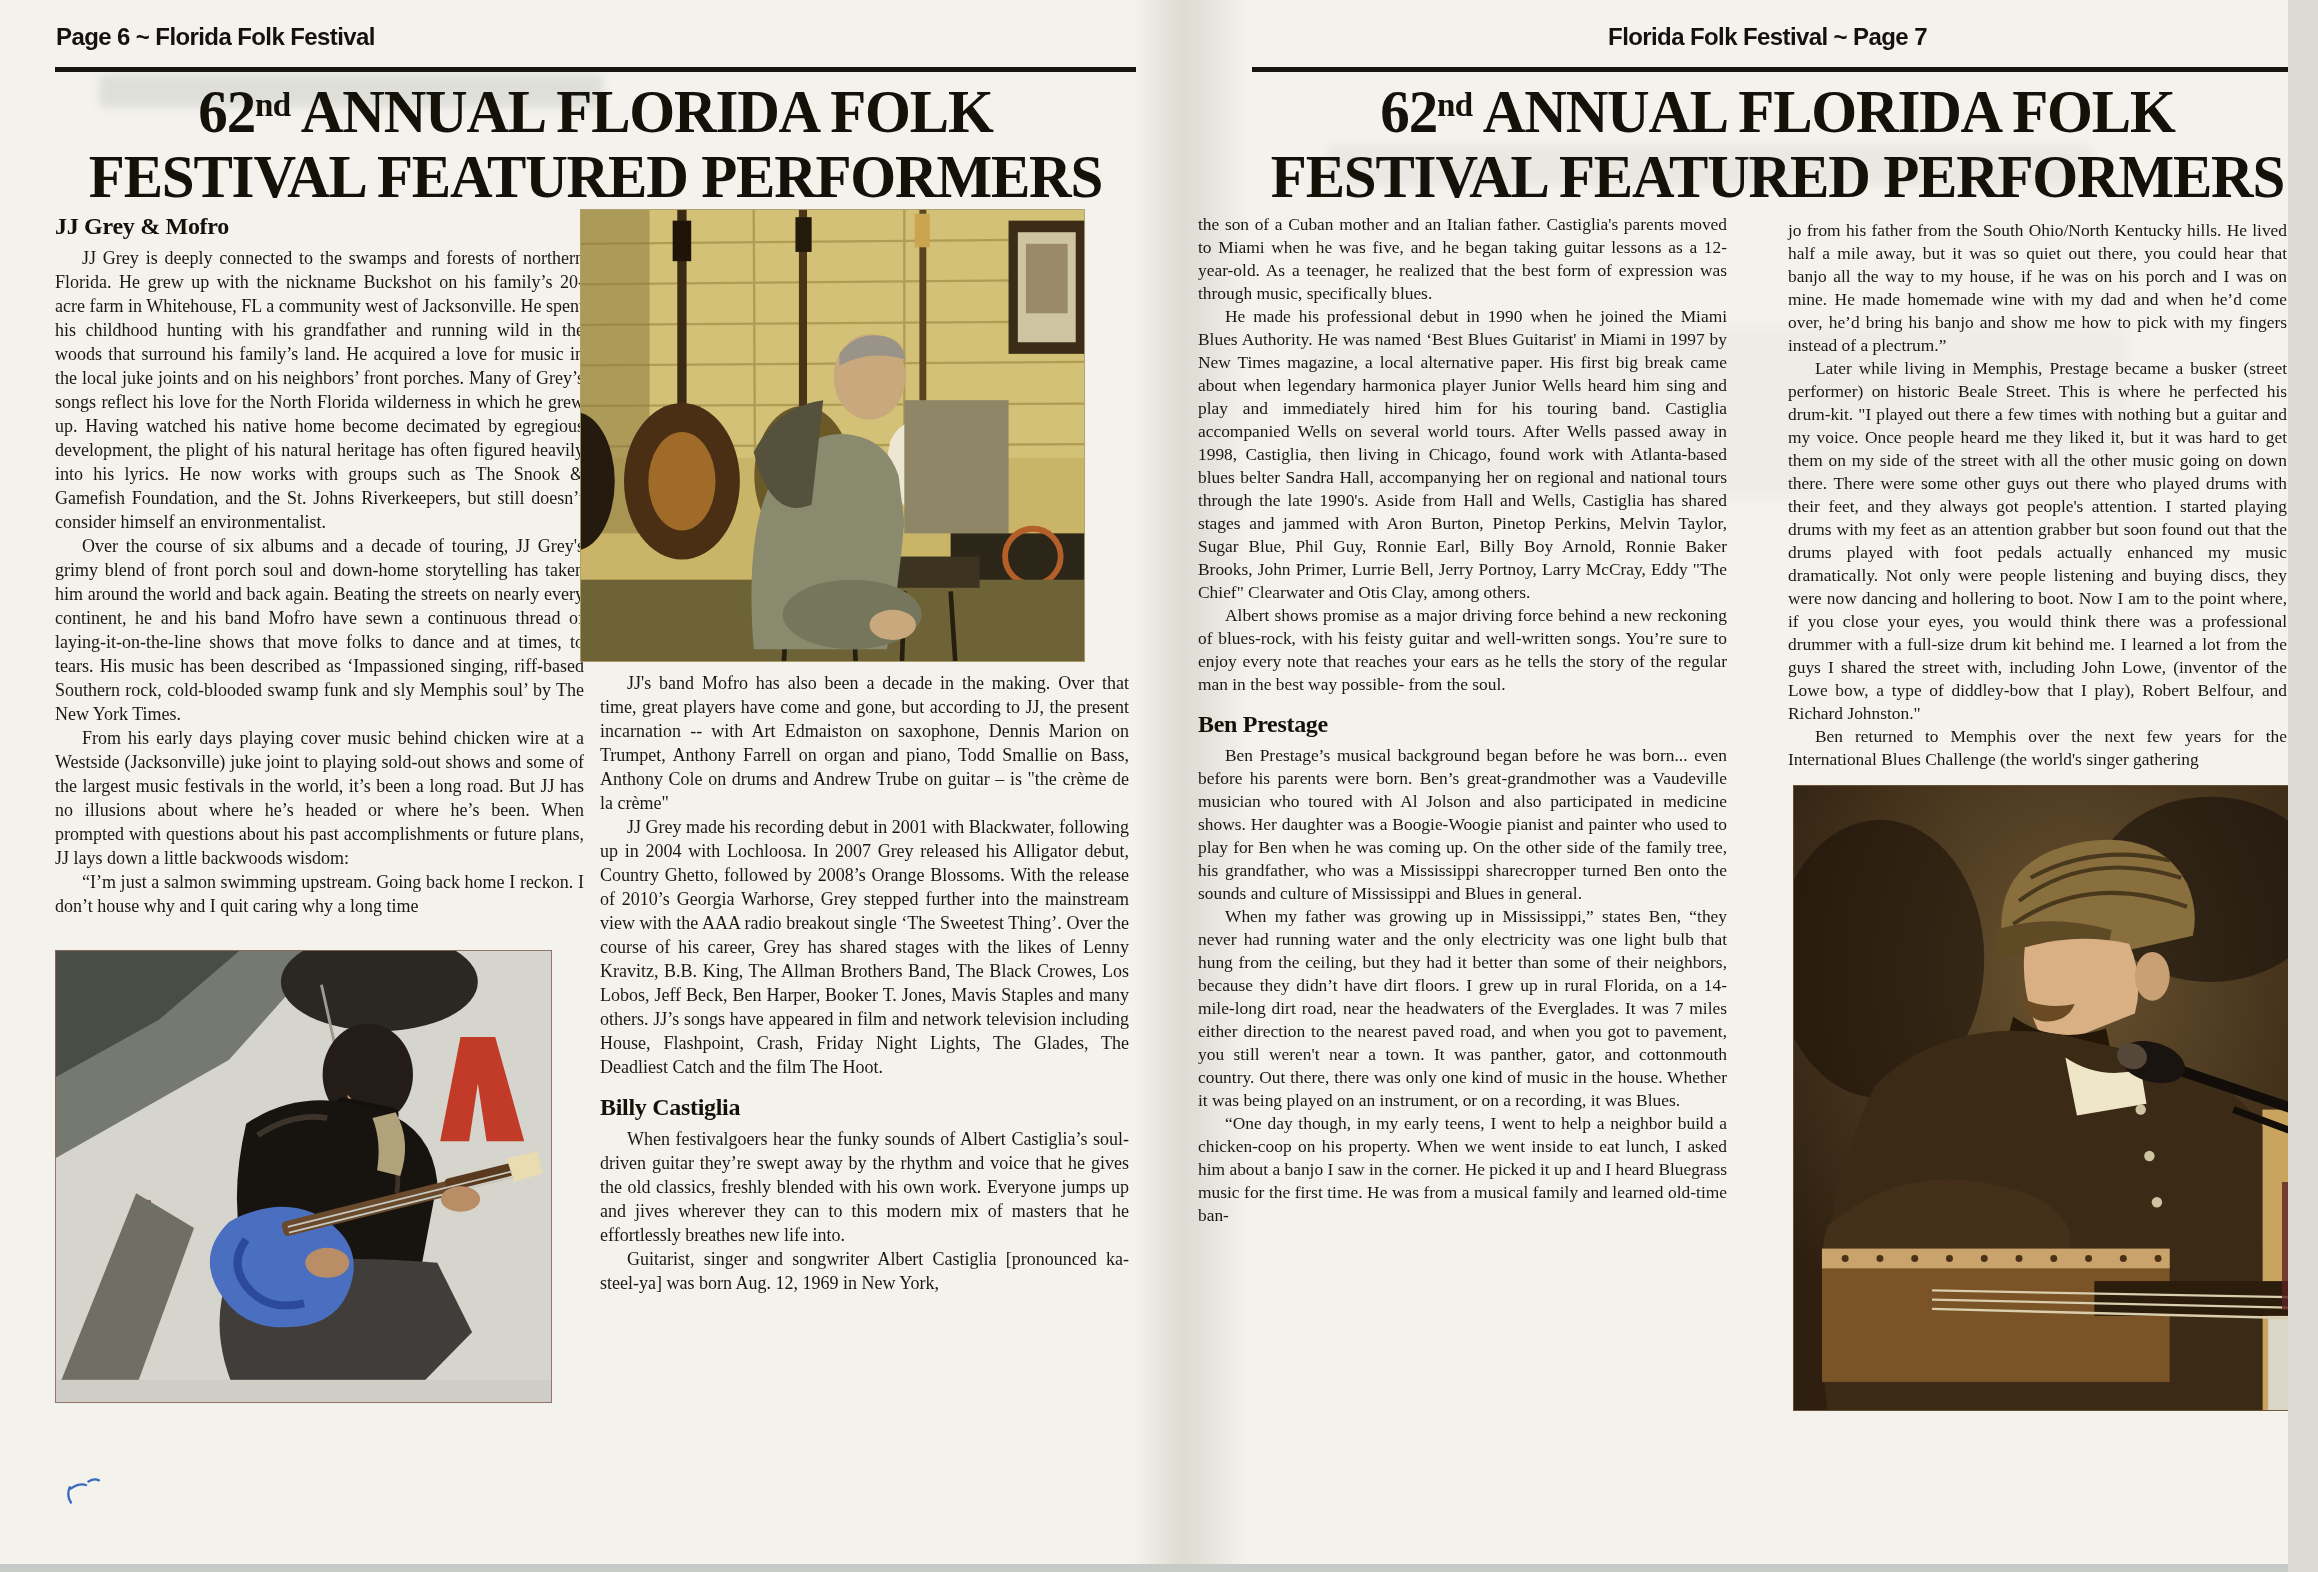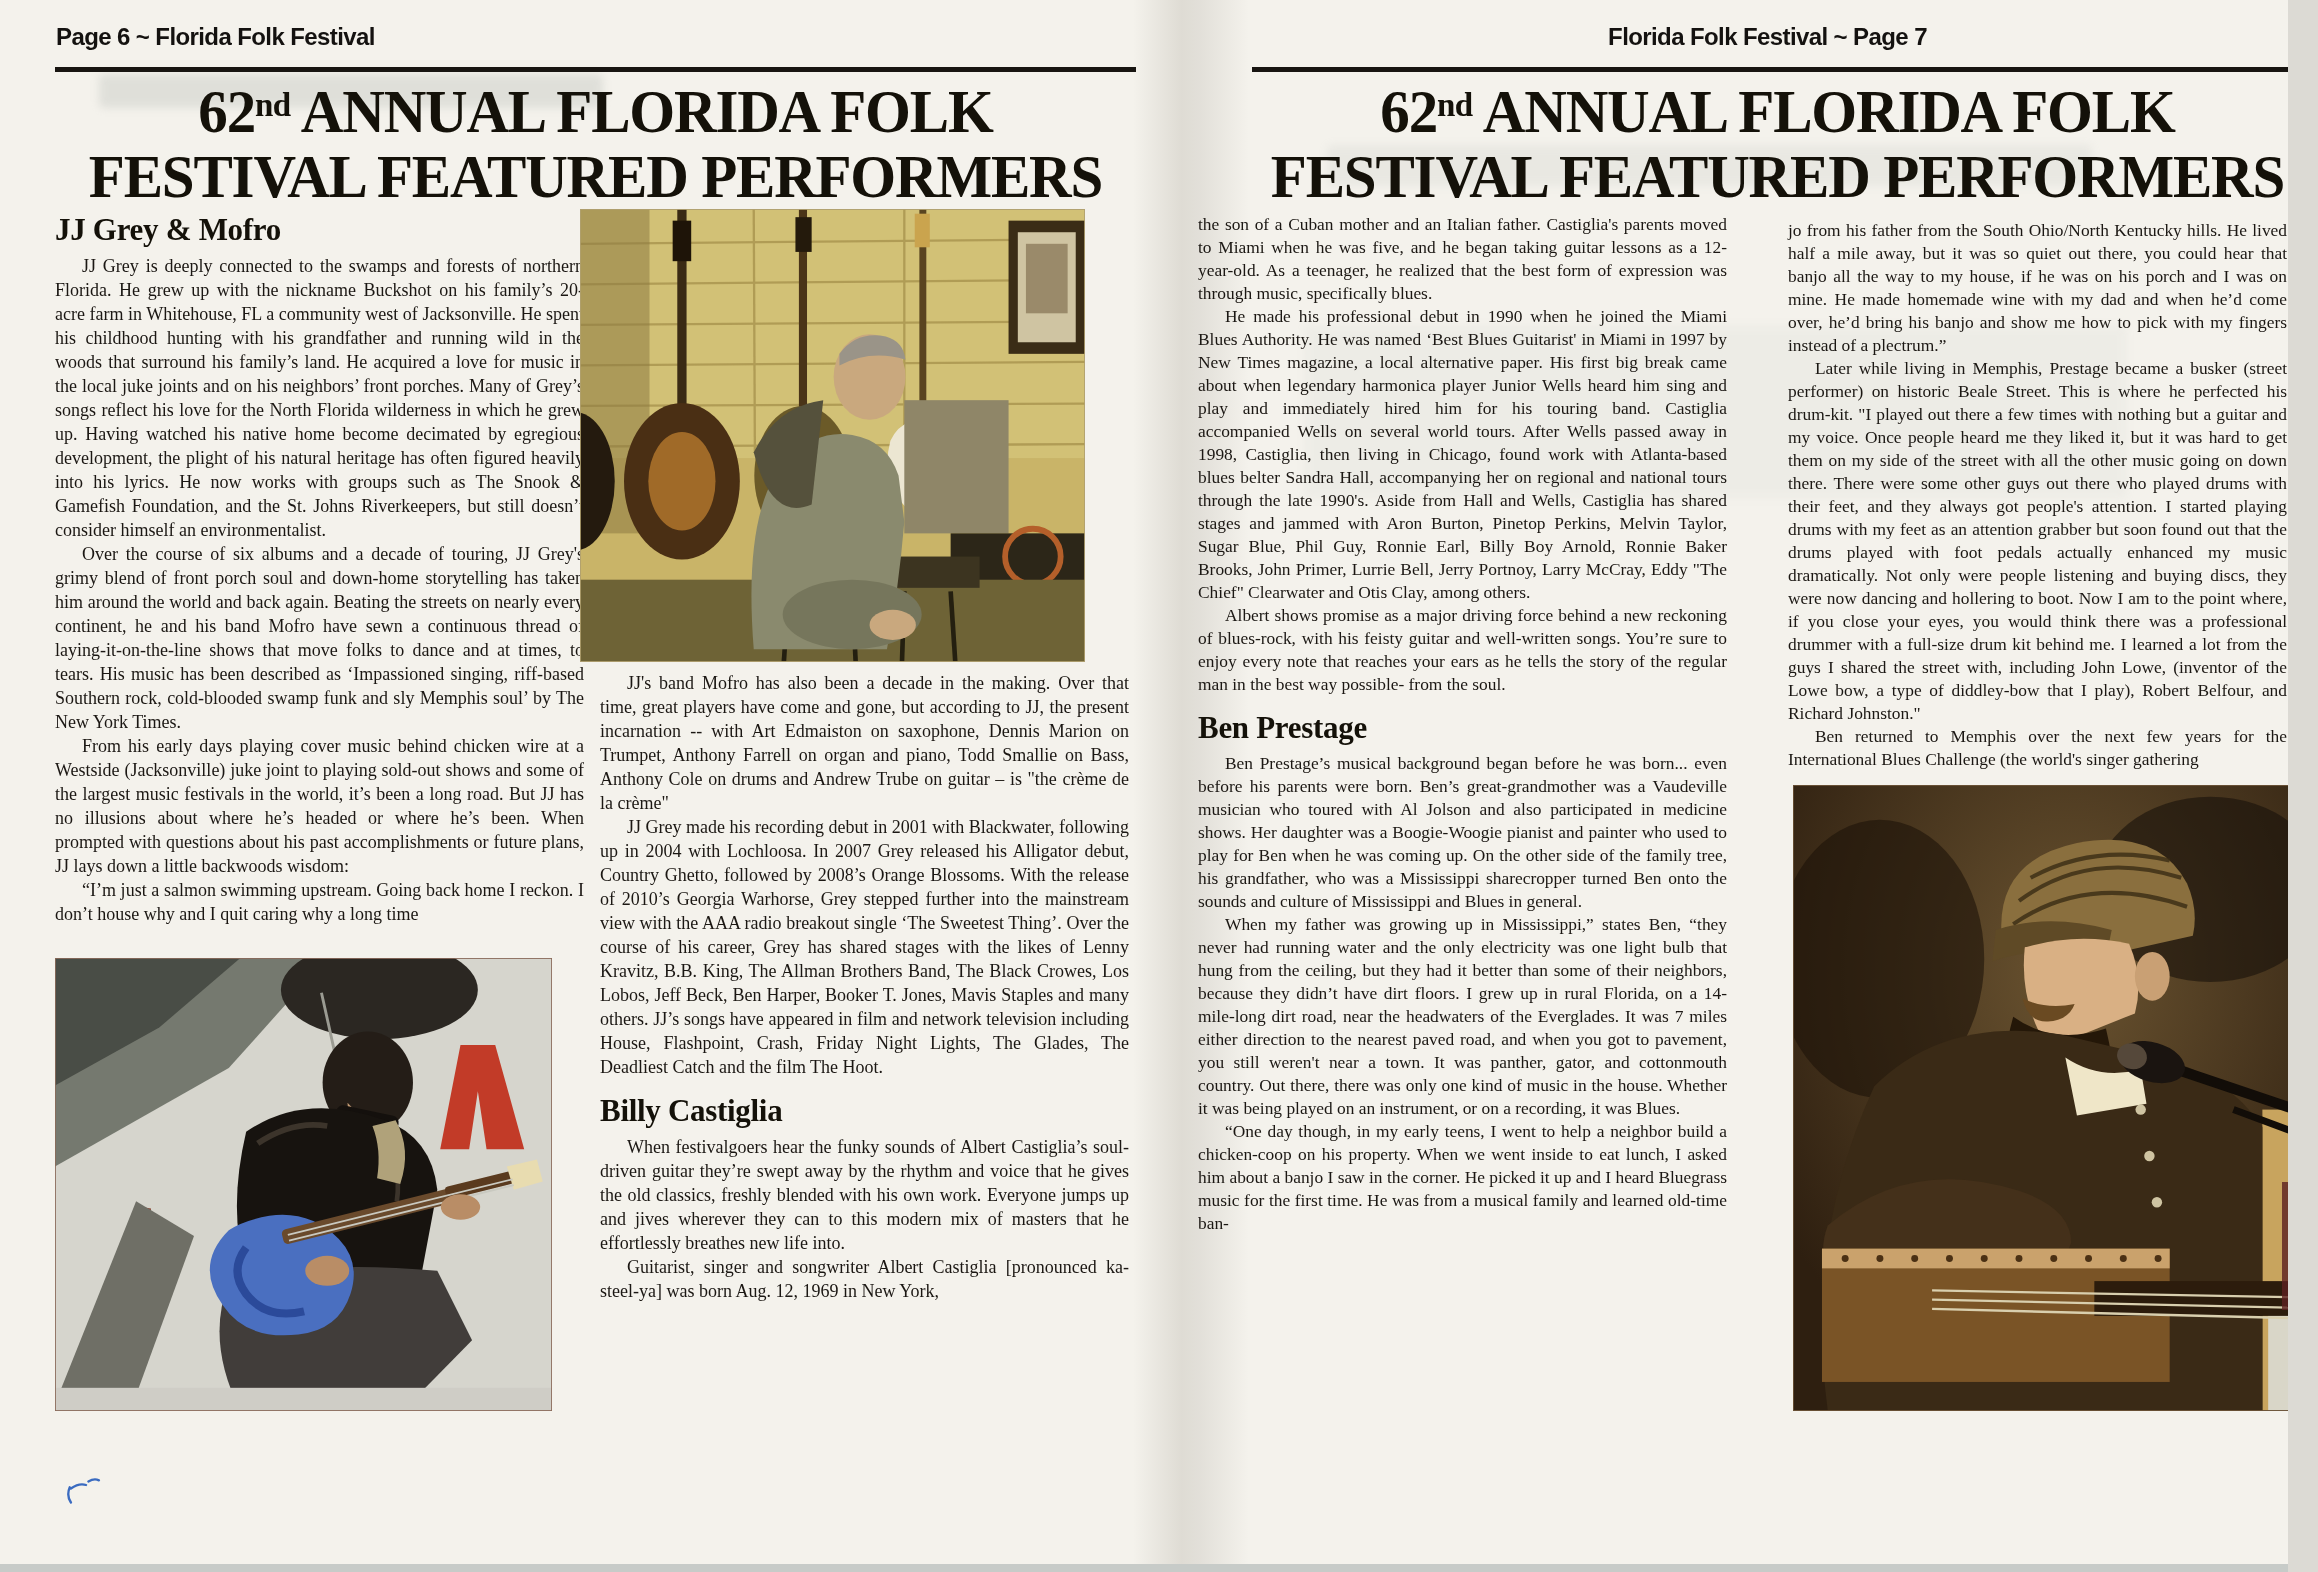--- a/index.html
+++ b/index.html
@@ -11,21 +11,21 @@
   .rule{position:absolute;height:5.2px;background:#181511;}
   .title{position:absolute;text-align:center;font-weight:bold;color:#141109;
          font-size:59px;line-height:1.06;letter-spacing:-1.2px;transform:scaleY(1.04);}
   .title sup{font-size:56%;vertical-align:15px;letter-spacing:-0.6px;}
   
   .col{position:absolute;text-align:justify;}
   .pg-left .col{font-size:18px;line-height:24px;}
   .pg-right .col{font-size:17.4px;line-height:23px;}
   .col p{margin:0;text-indent:27px;}
   .col p.cont{text-indent:0;}
-  .col h2{font-size:31px;line-height:1.1;margin:15px 0 7px 0;letter-spacing:-0.3px;color:#141109;}
+  .col h2{font-size:24px;line-height:1.1;margin:15px 0 7px 0;letter-spacing:-0.3px;color:#141109;}
   .col h2.first{margin-top:0;}
   
   .photo{display:block;}
   .shadowline{position:absolute;background:linear-gradient(to right,rgba(0,0,0,0),rgba(110,102,86,0.16) 42%,rgba(70,62,50,0.10) 58%,rgba(0,0,0,0));}
   .ghost{position:absolute;background:#aab0ab;opacity:.28;filter:blur(4px);border-radius:4.6px;}
   .bottomstrip{position:absolute;left:0;bottom:0;width:100%;height:9.3px;background:#c7cbc8;}
   .edge-sliver{position:absolute;right:0;width:5.8px;background:#5d2020;opacity:.8;}
 </style>
 </head>
 <body>

